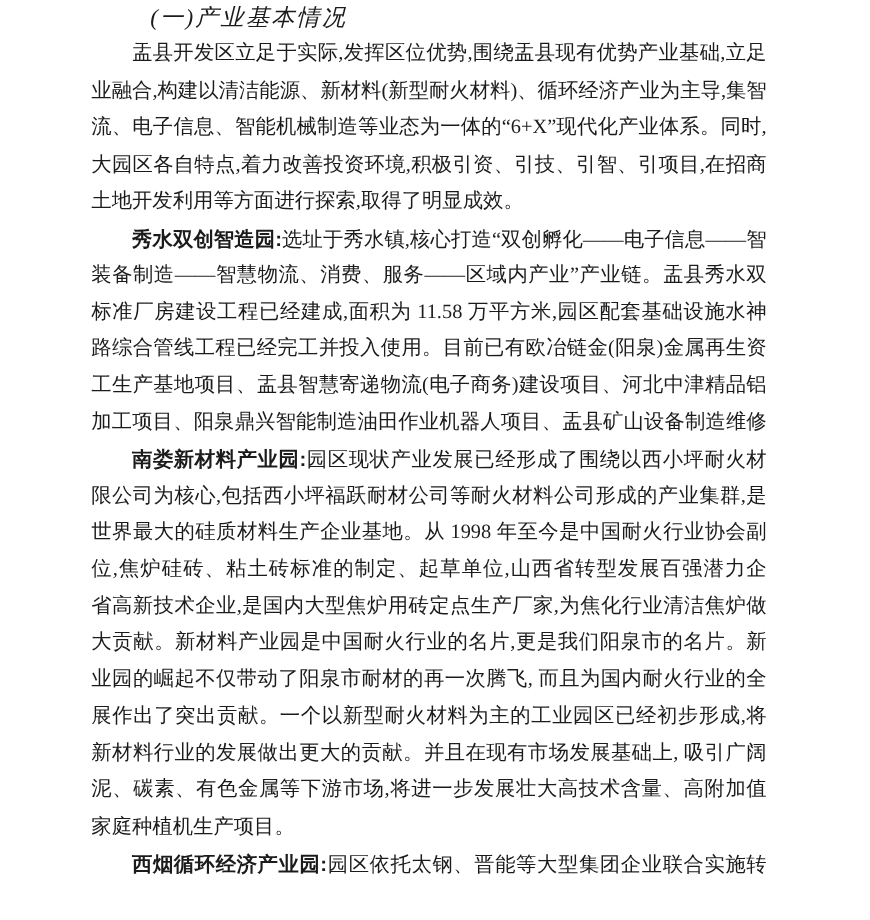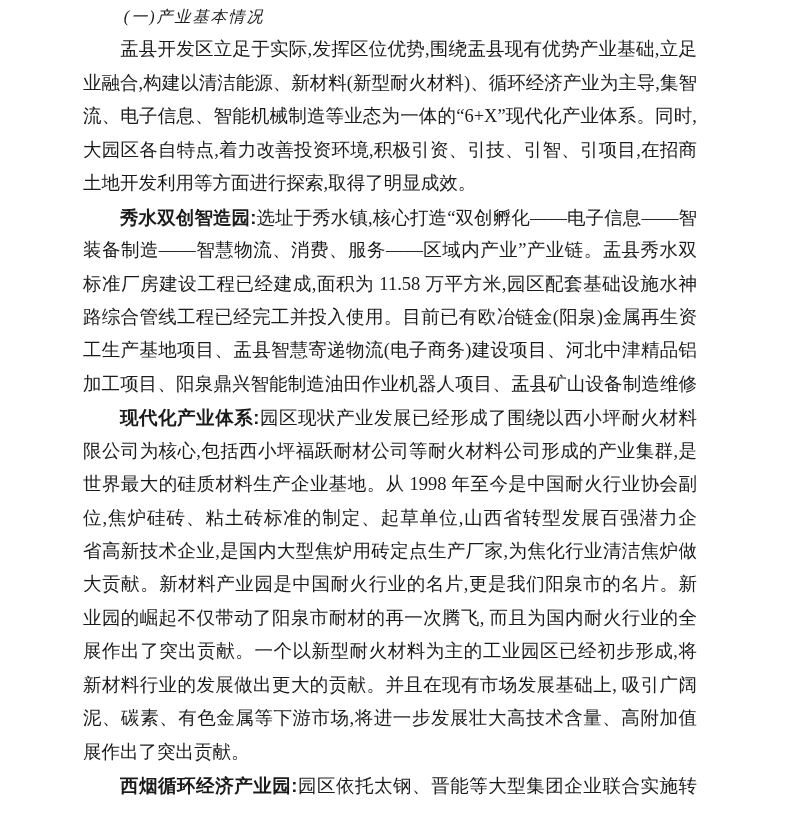--- a/index.html
+++ b/index.html
@@ -32,21 +32,21 @@
   .line.firstline {
     text-indent: 2em;
   }
   .line.lastline {
     text-align: center;
     text-align-last: left;
   }
   .heading {
     height: 33.44px;
     line-height: 33.44px;
-    font-size: 16px;
+    font-size: 21px;
     font-style: italic;
     font-weight: 500;
     text-indent: 2.55em;
     text-align: right;
     text-align-last: left;
     letter-spacing: 2px;
   }
   .lead {
     font-weight: 700;
     font-style: normal;
@@ -69,29 +69,29 @@
       </div>
       <div>
         <div class="line firstline"><span class="lead">秀水双创智造园:</span><span>选址于秀水镇,核心打造“双创孵化——电子信息——智能</span></div>
         <div class="line">装备制造——智慧物流、消费、服务——区域内产业”产业链。盂县秀水双创智造园</div>
         <div class="line">标准厂房建设工程已经建成,面积为 11.58 万平方米,园区配套基础设施水神山南</div>
         <div class="line">路综合管线工程已经完工并投入使用。目前已有欧冶链金(阳泉)金属再生资源加</div>
         <div class="line">工生产基地项目、盂县智慧寄递物流(电子商务)建设项目、河北中津精品铝业生产</div>
         <div class="line">加工项目、阳泉鼎兴智能制造油田作业机器人项目、盂县矿山设备制造维修项目、</div>
       </div>
       <div>
-        <div class="line firstline"><span class="lead">现代化产业体系:</span><span>园区现状产业发展已经形成了围绕以西小坪耐火材料有</span></div>
+        <div class="line firstline"><span class="lead">南娄新材料产业园:</span><span>园区现状产业发展已经形成了围绕以西小坪耐火材料有</span></div>
         <div class="line">限公司为核心,包括西小坪福跃耐材公司等耐火材料公司形成的产业集群,是当前</div>
         <div class="line">世界最大的硅质材料生产企业基地。从 1998 年至今是中国耐火行业协会副会长单</div>
         <div class="line">位,焦炉硅砖、粘土砖标准的制定、起草单位,山西省转型发展百强潜力企业、山西</div>
         <div class="line">省高新技术企业,是国内大型焦炉用砖定点生产厂家,为焦化行业清洁焦炉做出重</div>
         <div class="line">大贡献。新材料产业园是中国耐火行业的名片,更是我们阳泉市的名片。新材料产</div>
         <div class="line">业园的崛起不仅带动了阳泉市耐材的再一次腾飞, 而且为国内耐火行业的全面发</div>
         <div class="line">展作出了突出贡献。一个以新型耐火材料为主的工业园区已经初步形成,将为耐火</div>
         <div class="line">新材料行业的发展做出更大的贡献。并且在现有市场发展基础上, 吸引广阔的水</div>
         <div class="line">泥、碳素、有色金属等下游市场,将进一步发展壮大高技术含量、高附加值产品为主</div>
-        <div class="line lastline">展作出了突出贡献。</div>
+        <div class="line lastline">家庭种植机生产项目。</div>
       </div>
       <div>
         <div class="line firstline"><span class="lead">西烟循环经济产业园:</span><span>园区依托太钢、晋能等大型集团企业联合实施转型发</span></div>
       </div>
     </div>
 </div>
 
 </body></html>

